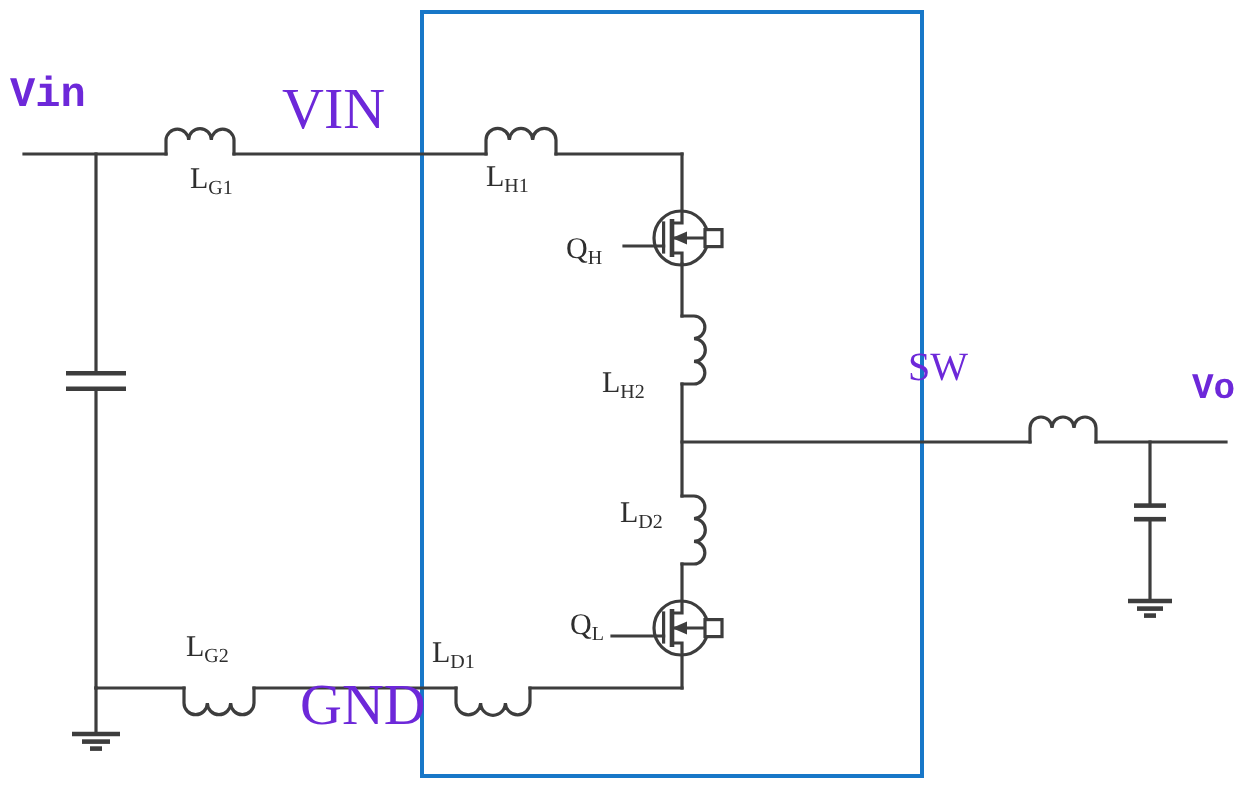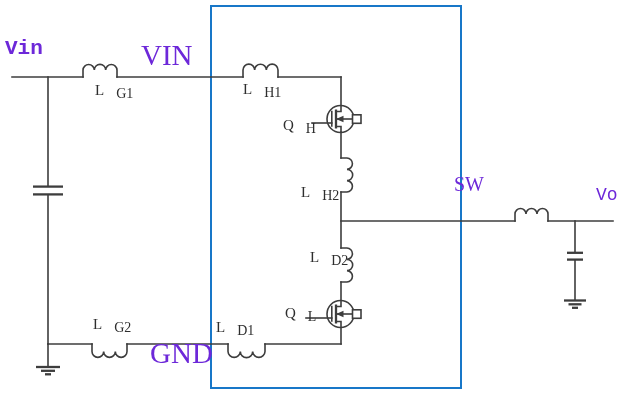--- a/index.html
+++ b/index.html
@@ -23,23 +23,23 @@
   }
   .ic-title {
     position:absolute; left:306px; top:10px;
     font-size:27px; color:var(--title); letter-spacing:1px;
   }
   .pin-label { position:absolute; color:#6d28d9; }
   .lbl-vin-ext { left:5px;  top:37px;  font-family:"Liberation Mono", monospace; font-weight:bold; font-size:21px; }
   .lbl-vin-pin { left:141px; top:39px; font-size:29px; }
   .lbl-gnd-pin { left:150px; top:302px; font-size:29px;margin-top:35px; }
   .lbl-sw-pin  { left:454px; top:173px; font-size:20px; }
-  .lbl-vout    { left:596px; top:185px; font-family:"Liberation Mono", monospace; font-weight:normal; font-size:18px; }
+  .lbl-vout    { left:596px; top:185px; font-family:"Liberation Mono", monospace; font-weight:bold; font-size:18px; }
   .clabel { position:absolute; font-size:15px; color:#2e2e2e; white-space:nowrap; }
-  .clabel .sub { font-size:14px; vertical-align:-3px;margin-left:12px; }
+  .clabel .sub { font-size:10px; vertical-align:-3px; }
   .c-lg1 { left:95px;  top:82px; }
   .c-lh1 { left:243px; top:81px; }
   .c-qh  { left:283px; top:117px; }
   .c-lh2 { left:301px; top:184px; }
   .c-ld2 { left:310px; top:249px; }
   .c-ld1 { left:216px; top:319px; }
   .c-lg2 { left:93px;  top:316px; }
   .c-ql  { left:285px; top:305px; }
 </style>
 </head>

